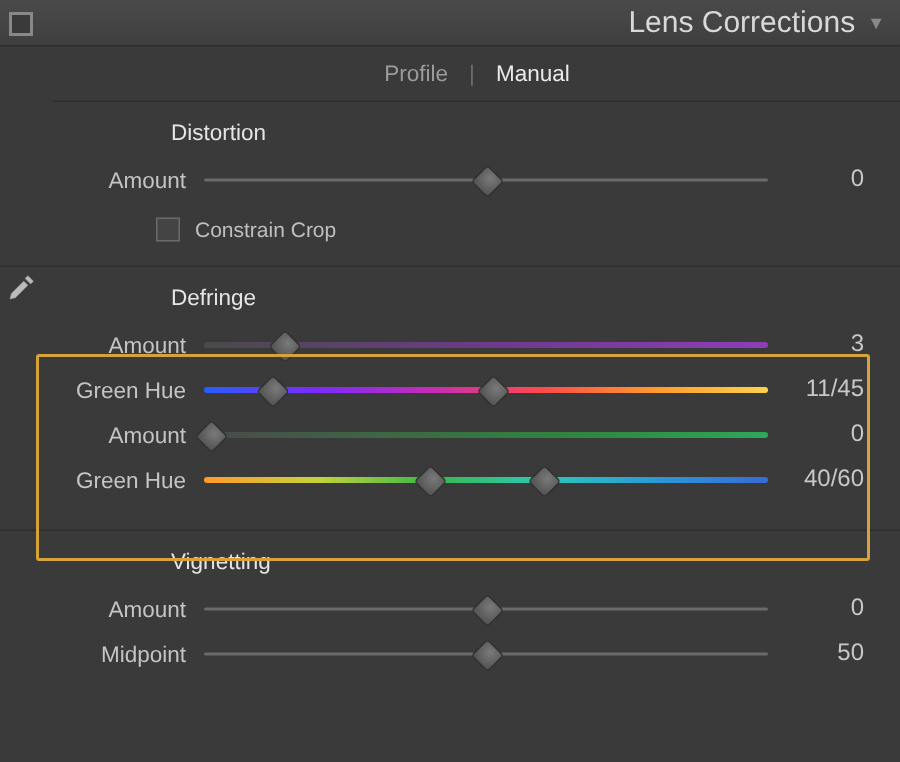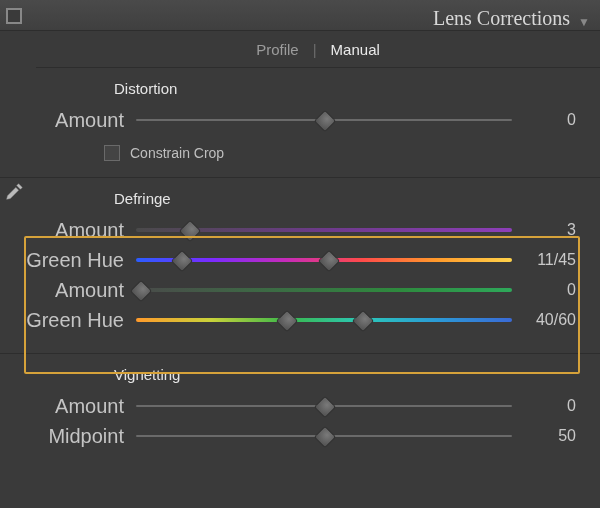--- a/index.html
+++ b/index.html
@@ -9,23 +9,22 @@
   font-family:"Segoe UI",Arial,sans-serif;
   color:#bfbfbf;
   overflow:hidden;
   position:relative;
   font-size:14px;
 }
 .header{
   height:30px;
   background:linear-gradient(#4a4a4a,#3f3f3f);
   border-bottom:1px solid #2d2d2d;
-  display:flex;align-items:flex-end;justify-content:flex-end;
+  display:flex;align-items:center;justify-content:flex-end;
   padding:0 10px;
-  font-family:Liberation Serif, serif;
 }
 .header-title{
   color:#d8d8d8;font-size:20px;margin-right:8px;
 }
 .tabs{
   height:36px;display:flex;align-items:center;justify-content:center;
   gap:0;color:#9c9c9c;font-size:15px;
   border-bottom:1px solid #2d2d2d;
   margin-left:36px;
 }
@@ -33,21 +32,21 @@
 .tab.active{color:#eaeaea}
 .tab-sep{color:#6c6c6c}
 .section{padding:12px 24px 10px 24px;border-bottom:1px solid #2d2d2d;position:relative}
 .section-title{
   color:#e5e5e5;font-size:15px;margin-left:90px;margin-bottom:8px;
 }
 .row{
   display:flex;align-items:center;height:30px;
 }
 .row .label{
-  width:100px;text-align:right;color:#c4c4c4;font-size:20px;padding-right:12px;flex:none;
+  width:100px;text-align:right;color:#c4c4c4;font-size:15px;padding-right:12px;flex:none;
 }
 .row .track-wrap{flex:1;position:relative;height:16px}
 .row .value{
   width:58px;text-align:right;color:#c8c8c8;font-size:16px;padding-left:6px;flex:none;
 }
 .track{
   position:absolute;left:0;right:0;top:7px;height:2px;background:#6a6a6a;border-radius:1px;
 }
 .thumb{
   position:absolute;top:1px;width:14px;height:14px;margin-left:-7px;

